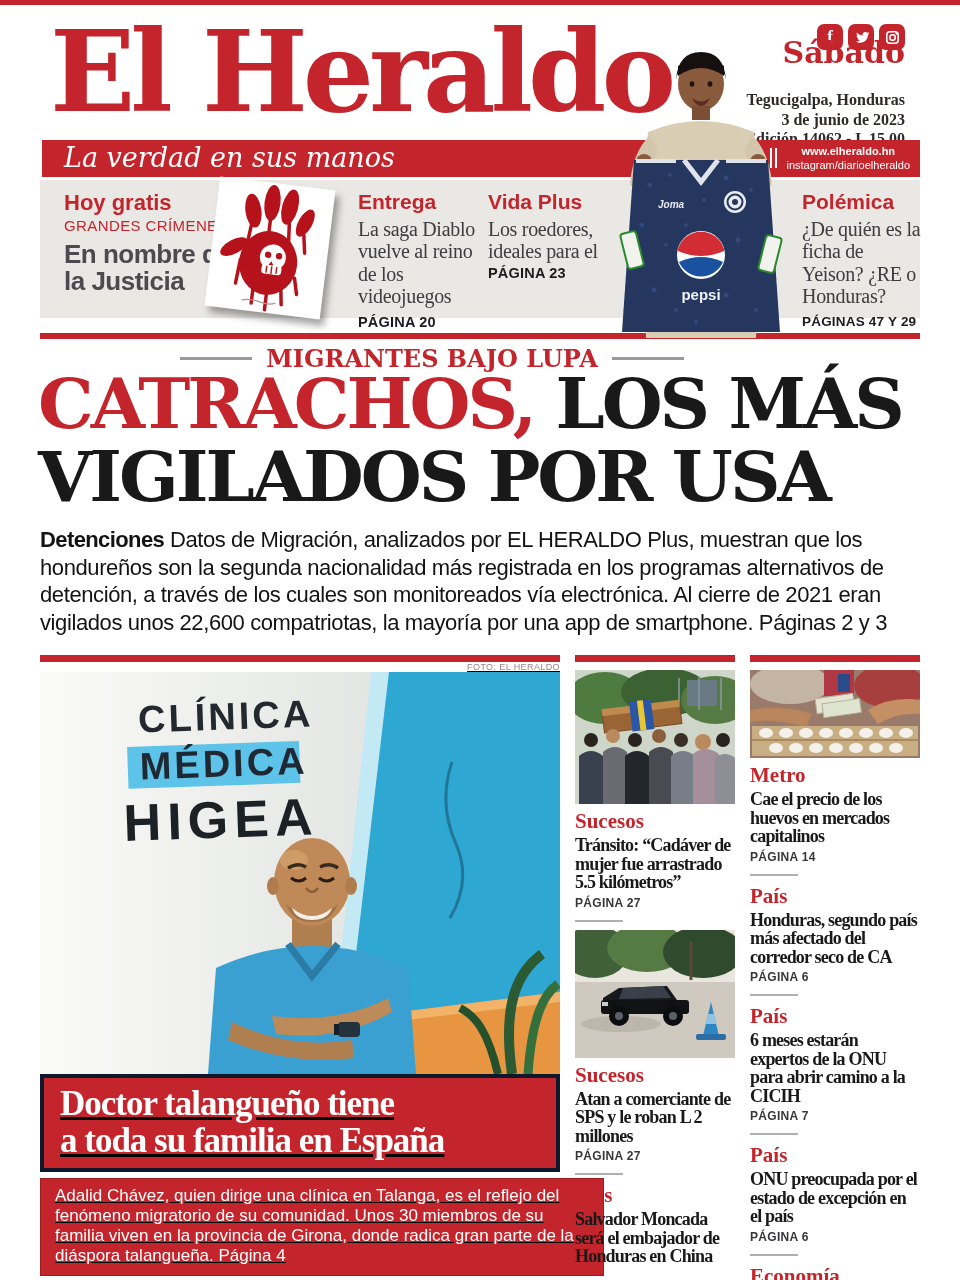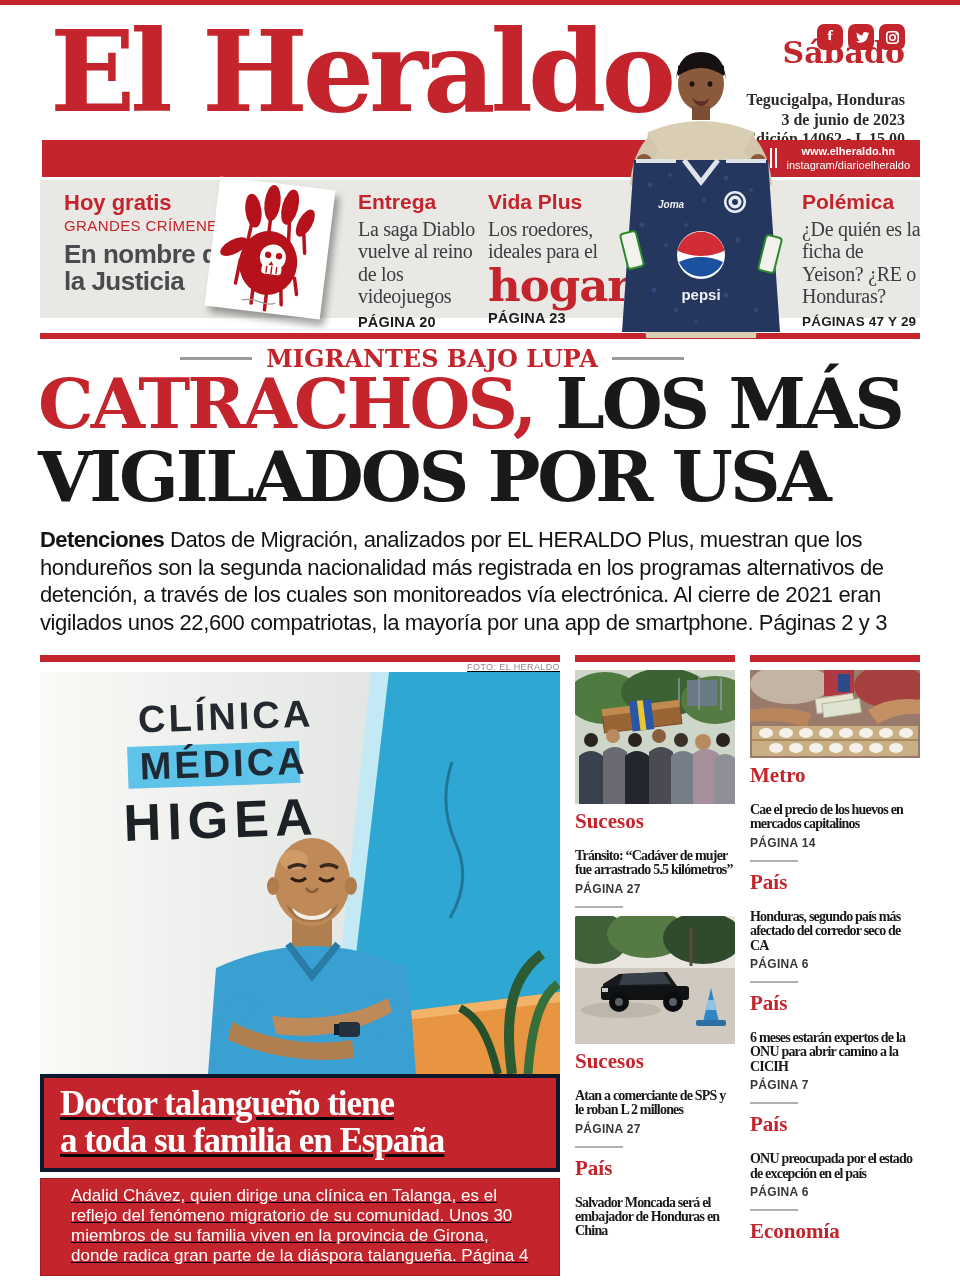--- a/index.html
+++ b/index.html
@@ -62,29 +62,29 @@
   .deck b{letter-spacing:-.6px;}
 
   
   .colbar{height:7px;background:var(--red);}
   .leftcol{position:absolute;left:40px;top:655px;width:520px;text-decoration:underline;}
   .credit{height:10px;text-align:right;font-size:9px;color:#9e8383;letter-spacing:.4px;}
   .ftitle{box-sizing:border-box;width:520px;margin-top:0;background:var(--red);
           border:4px solid #0f172a;color:#fff;padding:7px 16px 9px;
           font-family:"Liberation Serif",serif;font-weight:bold;font-size:35px;line-height:1.06;
           letter-spacing:-1px;}
-  .fdeck{box-sizing:border-box;width:520px;margin-top:6px;background:var(--red);
-         border:1px solid #9e1b20;color:#fff;padding:7px 30px 9px;font-size:17px;line-height:1.18;}
+  .fdeck{box-sizing:border-box;width:564px;margin-top:6px;background:var(--red);
+         border:1px solid #9e1b20;color:#fff;padding:7px 14px 9px;font-size:17px;line-height:1.18;}
   .midcol{position:absolute;left:575px;top:655px;width:160px;}
   .rightcol{position:absolute;left:750px;top:655px;width:170px;}
   .photo{display:block;margin-top:8px;}
   .story{margin-top:5px;}
   .sec{font-family:"Liberation Serif",serif;font-weight:bold;font-size:21px;color:var(--red);}
-  .st{font-family:"Liberation Serif",serif;font-weight:bold;font-size:14px;line-height:1.03;
-      letter-spacing:-.8px;color:#191919;margin-top:15px;}
+  .st{font-family:"Liberation Serif",serif;font-weight:bold;font-size:18px;line-height:1.03;
+      letter-spacing:-.8px;color:#191919;margin-top:2px;}
   .pgn{font-weight:bold;font-size:12px;color:#37373a;letter-spacing:.3px;margin-top:4px;}
   .divd{width:48px;border-top:2px solid #b0b0b0;margin:10px 0 8px;}
 </style>
 </head>
 <body>
 
 <div id="page">
   <div class="topline"></div>
 
   <div class="logo">El Heraldo</div>
@@ -108,20 +108,21 @@
   </div>
 
   <div class="day">Sábado</div>
   <div class="dateline">
     <div>Tegucigalpa, Honduras</div>
     <div>3 de junio de 2023</div>
     <div>Año XLIII - Edición 14062 - L 15.00</div>
   </div>
 
   <div class="tagstrip">
+    <div class="tagline">La verdad en sus manos</div>
     <div class="infobar">
       <div class="handles">
         <div>rioelheraldo</div>
         <div>elheraldo</div>
       </div>
       <div class="pipe">
           <i></i>
           <i></i>
         </div>
       <div class="urls">
@@ -225,21 +226,20 @@
       </svg>
     </div>
     <div class="t2">
       <div class="tk">Entrega</div>
       <div class="ttl">La saga Diablo vuelve al reino de los videojuegos</div>
       <div class="pg">PÁGINA 20</div>
     </div>
     <div class="t3">
       <div class="tk">Vida Plus</div>
       <div class="ttl">Los roedores, ideales para el</div>
-      <div class="hog">hogar</div>
       <div class="pg" style="margin-top:2px;">PÁGINA 23</div>
     </div>
     <div class="t4">
       <div class="tk">Polémica</div>
       <div class="ttl">¿De quién es la ficha de Yeison? ¿RE o Honduras?</div>
       <div class="pg" style="font-size:13.5px;">PÁGINAS 47 Y 29</div>
     </div>
   </div>
 
   <div class="rulered"></div>

